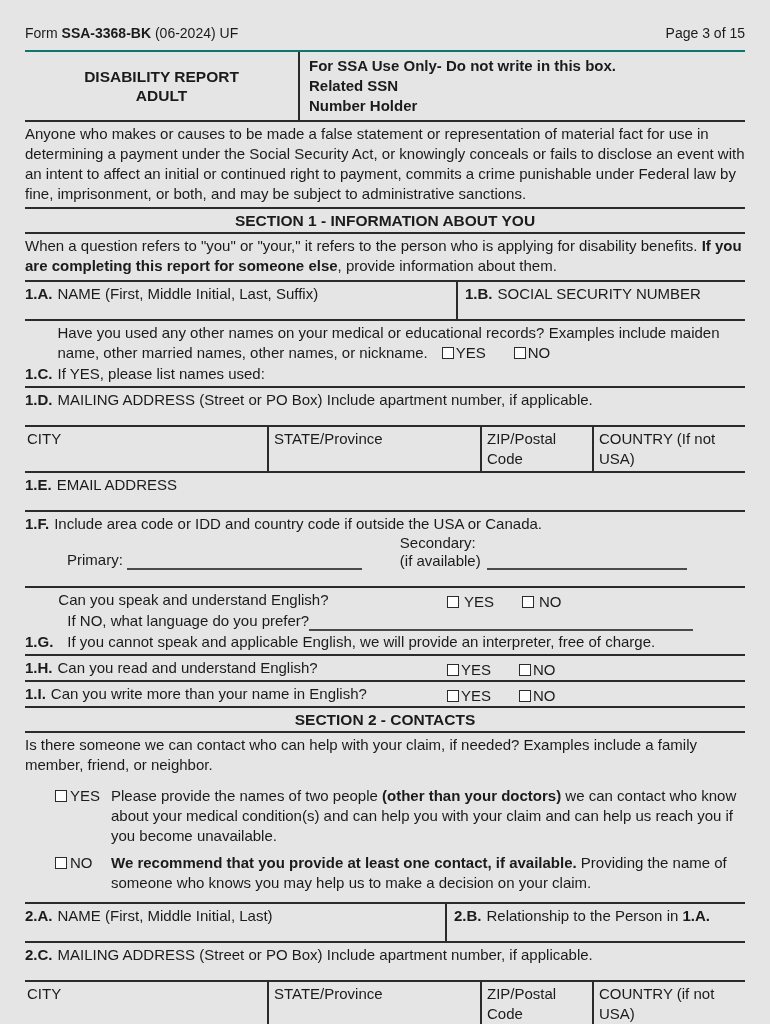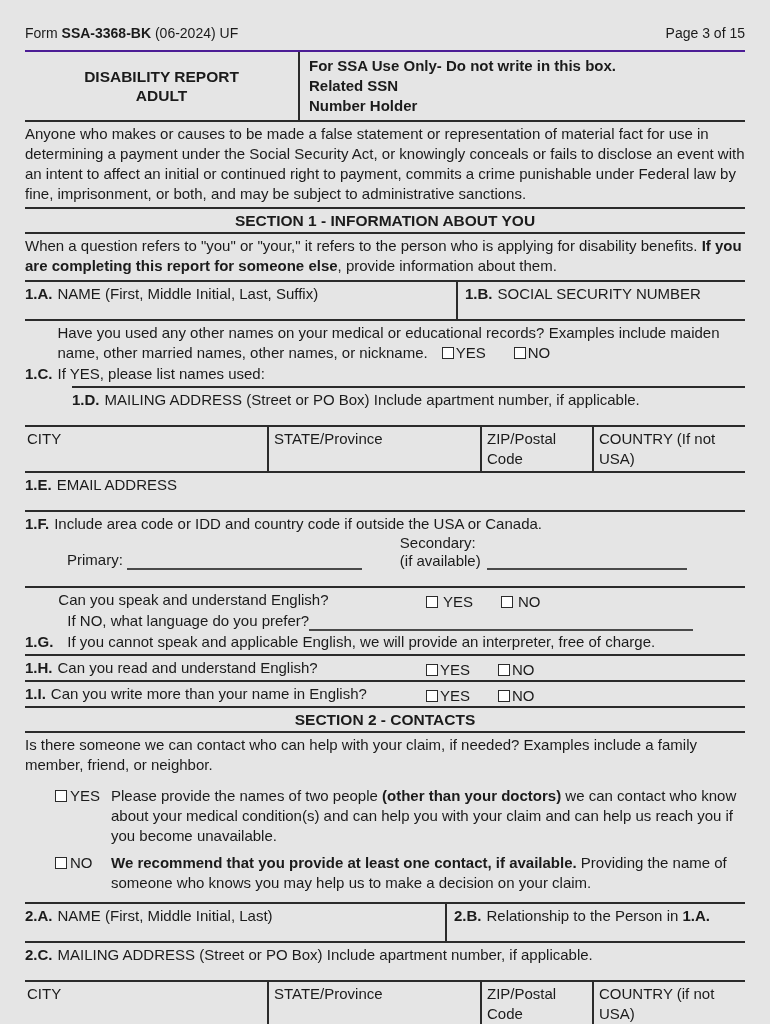--- a/index.html
+++ b/index.html
@@ -8,21 +8,21 @@
     position:relative; width:770px; height:1024px; overflow:hidden;
     background:#e5e5e5; color:#1b1b1b;
     font-family:Liberation Sans, sans-serif;
     font-size:15px; line-height:20px;
     padding:24px 25px 0 25px;
   }
   b { font-weight:bold; }
   
   .topbar { display:flex; justify-content:space-between; font-size:14px; line-height:18px; margin-bottom:8px; }
   
-  .titlebox { display:flex; border-top:2px solid #4c1d95; border-bottom:2px solid #2b2b2b; min-height:66px; }
+  .titlebox { display:flex; border-top:2px solid #0f766e; border-bottom:2px solid #2b2b2b; min-height:66px; }
   .titlebox-left { width:275px; border-right:2px solid #2b2b2b; display:flex; flex-direction:column; justify-content:center; text-align:center; font-weight:bold; font-size:15.5px; line-height:19px; }
   .titlebox-right { flex:1; padding:4px 0 4px 9px; font-weight:bold; font-size:15px; line-height:20px; }
   
   .warning { padding:2px 0 3px; line-height:20px; }
   .sec-heading { border-top:2px solid #2b2b2b; border-bottom:2px solid #2b2b2b; text-align:center; font-weight:bold; font-size:15.5px; padding:2px 0; line-height:19px; }
   .intro { padding:2px 0 4px; line-height:20px; }
   
   .row { border-top:2px solid #2b2b2b; position:relative; padding:2px 0; }
   .item { display:flex; align-items:flex-end; }
   .num { flex:0 0 auto; font-weight:bold; margin-right:5px; white-space:nowrap; }
@@ -36,21 +36,21 @@
   .r1ab .cell-a { width:433px; }
   .r2ab .cell-a { width:422px; }
   .inputspace { height:13px; }
   
   .cb { display:inline-block; width:12px; height:12px; border:1.5px solid #2b2b2b; vertical-align:-1px; background:#fff; }
   .cbitem { white-space:nowrap; }
   .cbitem .cb { margin-right:2px; }
   .cbitem.sp .cb { margin-right:5px; }
   .cbitem + .cbitem { margin-left:28px; }
   .cbg-inline { margin-left:14px; white-space:nowrap; }
-  .cbg-abs { position:absolute; left:401px; top:4px; }
+  .cbg-abs { position:absolute; left:422px; top:4px; }
   
   .wline { display:inline-block; border-bottom:2px solid #4a4a4a; height:15px; }
   .phone-line { display:flex; align-items:flex-end; margin:0 58px 4px 42px; }
   .phone-line .plabel { white-space:nowrap; }
   .phone-line .l1 { width:235px; margin-left:4px; }
   .phone-line .stack { margin-left:38px; line-height:18px; white-space:nowrap; }
   .phone-line .l2 { flex:1; margin-left:6px; }
   .lang-line { display:flex; align-items:flex-end; margin-right:52px; }
   .lang-line .wline { flex:1; }
   
@@ -116,21 +116,21 @@
   <div class="row" style="min-height:58px;">
     <div class="item">
       <span class="num">1.C.</span>
       <div class="txt">
         <span>Have you used any other names on your medical or educational records? Examples include maiden name, other married names, other names, or nickname.</span><span class="cbg-inline"><span class="cbitem"><span class="cb"></span><span>YES</span></span><span class="cbitem"><span class="cb"></span><span>NO</span></span></span>
         <div class="sub">If YES, please list names used:</div>
       </div>
     </div>
   </div>
 
-  <div class="row" style="min-height:37px;margin-left:47px;">
+  <div class="row" style="min-height:37px;">
     <div class="item">
         <span class="num">1.D.</span>
         <span class="txt">MAILING ADDRESS (Street or PO Box) Include apartment number, if applicable.</span>
       </div>
     <div class="inputspace"></div>
   </div>
 
   <div class="row citytable" style="min-height:39px;">
     <div class="cc c1"><span>CITY</span></div>
     <div class="cc c2"><span>STATE/Province</span></div>

